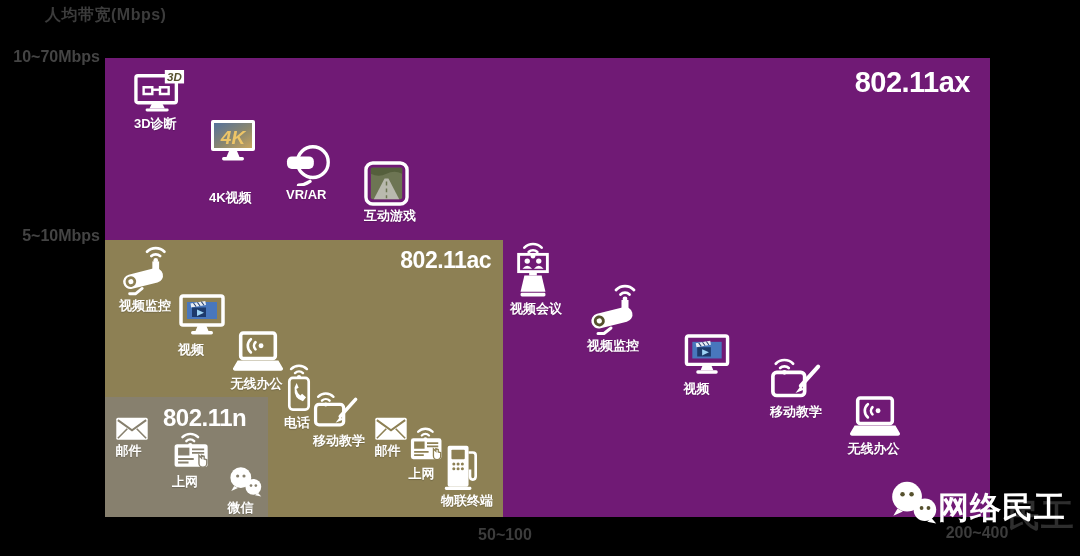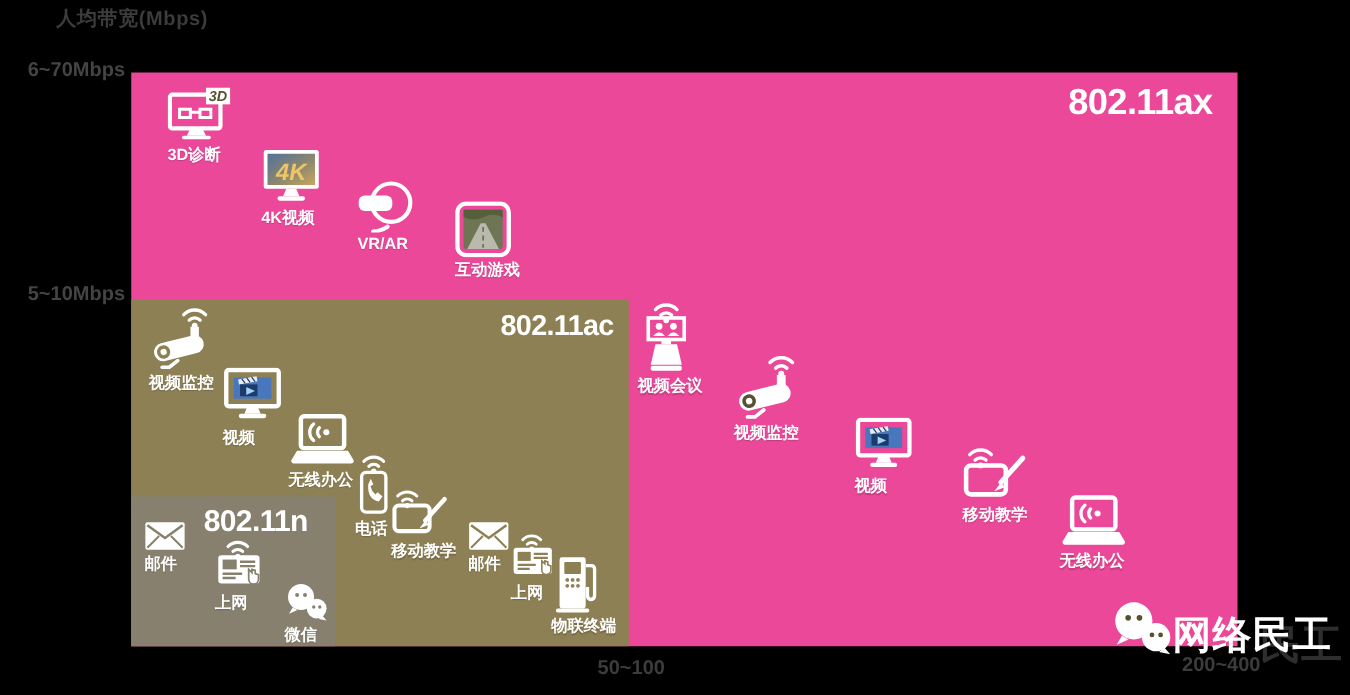--- a/index.html
+++ b/index.html
@@ -28,24 +28,24 @@
   .wm-echo{position:absolute;left:1008px;top:494px;color:#2e2e2e;font-size:33px;font-weight:bold;z-index:8;white-space:nowrap;}
   .wm-wechat{position:absolute;left:888px;top:480px;width:50px;z-index:9;line-height:0;}
   .wm-name{position:absolute;left:938px;top:487px;color:#fff;font-size:31px;font-weight:bold;z-index:9;letter-spacing:1px;white-space:nowrap;}
   .wm-toutiao{position:absolute;left:758px;top:504px;color:#fff;font-size:30px;font-weight:bold;z-index:10;letter-spacing:-1.5px;white-space:nowrap;}
 </style>
 </head>
 <body>
 
 <div class="stage">
   <div class="axis-title">人均带宽(Mbps)</div>
-  <div class="ytick ytick-0">6~70Mbps</div>
+  <div class="ytick ytick-0">10~70Mbps</div>
   <div class="ytick ytick-1">5~10Mbps</div>
 
-  <div class="band band-ax" style="background: #ec4899;">
+  <div class="band band-ax" style="background: #701a75;">
     <span class="band-label">802.11ax</span>
   </div>
   <div class="band band-ac" style="background: rgb(141, 128, 84);">
     <span class="band-label">802.11ac</span>
   </div>
   <div class="band band-n" style="background: rgb(135, 128, 110);">
     <span class="band-label">802.11n</span>
   </div>
 
   <div id="apps"></div>
@@ -70,21 +70,21 @@
     <rect x="2" y="6" width="42" height="28" rx="2" fill="none" stroke="#fff" stroke-width="3.5"></rect>
     <path d="M10 18 h9 v7 h-9 z M27 18 h9 v7 h-9 z" fill="none" stroke="#fff" stroke-width="2.5"></path>
     <path d="M19 20.5 h8" stroke="#fff" stroke-width="2.5"></path>
     <rect x="32" y="0" width="20" height="14" fill="#fff"></rect>
     <text x="42" y="11.5" font-size="12" font-weight="bold" font-style="italic" fill="#56512e" text-anchor="middle">3D</text>
     <path d="M19 34 l-3 6 h16 l-3 -6 z" fill="#fff"></path>
     <rect x="12" y="40" width="24" height="3" rx="1.5" fill="#fff"></rect>
         </svg></div>
       <div class="app-label">3D诊断</div>
     </div>
-    <div class="app-item" style="left: 233px; top: 118px;">
+    <div class="app-item" style="left: 233px; top: 118px; gap: 24px;">
       <div class="app-icon" style="width: 48px;"><svg viewBox="0 0 48 46" width="100%">
     <defs>
             <linearGradient id="g4k" x1="0" y1="0" x2="1" y2="1">
       <stop offset="0" stop-color="#55719c"></stop>
               <stop offset="0.55" stop-color="#8a876e"></stop>
               <stop offset="1" stop-color="#caa55e"></stop>
     </linearGradient>
           </defs>
     <rect x="2" y="2" width="44" height="31" rx="2" fill="#fff"></rect>
     <rect x="5" y="5" width="38" height="25" fill="url(#g4k)"></rect>

